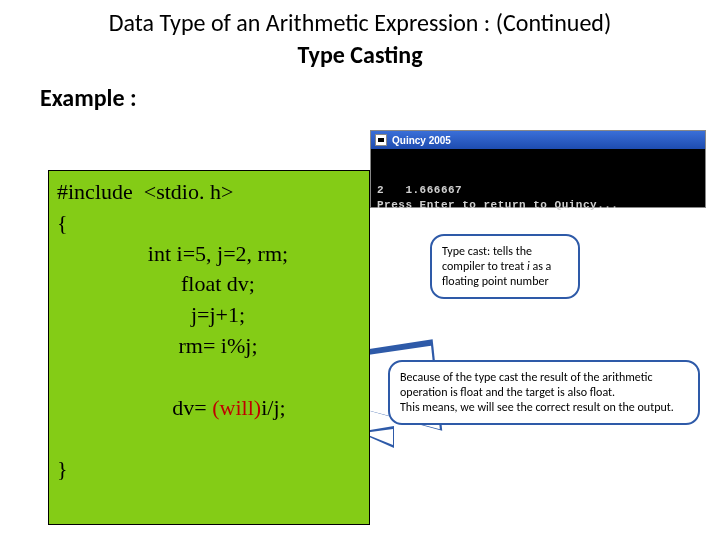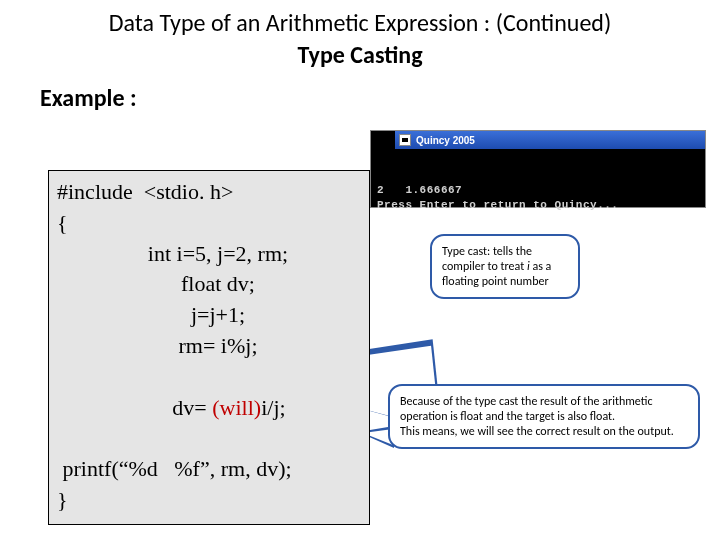--- a/index.html
+++ b/index.html
@@ -35,21 +35,21 @@
     position: absolute;
     left: 48px;
     top: 170px;
     width: 322px;
     height: 355px;
     border: 1px solid #000;
     padding: 6px 8px;
     font-family: "Times New Roman", serif;
     font-size: 22px;
     line-height: 1.4;
-    background: #e5e5e5;
+    background: #84cc16;
   }
   .codeline { white-space: pre; }
   .indent { padding-left: 18px; text-align: center; }
   .redcast { color: #c00000; }
   .terminal {
     position: absolute;
     left: 370px;
     top: 130px;
     width: 336px;
     height: 78px;
@@ -61,21 +61,20 @@
   .term-title {
     background: linear-gradient(#3a6fd8, #1e4cb0);
     height: 18px;
     display: flex;
     align-items: center;
     font-family: Tahoma, Arial, sans-serif;
     font-size: 10px;
     font-weight: bold;
     color: #fff;
     padding-left: 4px;
-    margin-left: 24px;
   }
   .term-icon {
     width: 12px;
     height: 12px;
     background: #fff;
     margin-right: 5px;
     border: 1px solid #888;
     display: inline-block;
   }
   .term-icon::before {
@@ -105,21 +104,21 @@
     padding: 8px 10px;
   }
   .callout1 {
     left: 430px;
     top: 234px;
     width: 150px;
   }
   .callout1 .ital { font-style: italic; }
   .callout2 {
     left: 388px;
-    top: 384px;
+    top: 360px;
     width: 312px;
   }
   
   .tail1 {
     position: absolute;
     left: 228px;
     top: 350px;
     width: 0; height: 0;
     border-top: 10px solid transparent;
     border-bottom: 82px solid transparent;
@@ -177,21 +176,20 @@
 <div class="codebox z2">
   <div class="codeline">#include  &lt;stdio. h&gt;</div>
   <div class="codeline">{</div>
   <div class="codeline indent">int i=5, j=2, rm;</div>
   <div class="codeline indent">float dv;</div>
   <div class="codeline indent">j=j+1;</div>
   <div class="codeline indent">rm= i%j;</div>
   <div class="codeline indent">
     <span>dv= </span><span class="redcast">(will)</span><span>i/j;</span>
   </div>
-  <div class="codeline"> printf(“%d   %f”, rm, dv);</div>
   <div class="codeline">}</div>
 </div>
 
 <div class="tail1"></div>
 <div class="tail1fill"></div>
 <div class="callout callout1 z2">
   <span>Type cast: tells the compiler to treat </span><span class="ital">i</span><span> as a floating point number</span>
 </div>
 
 <div class="tail2"></div>

